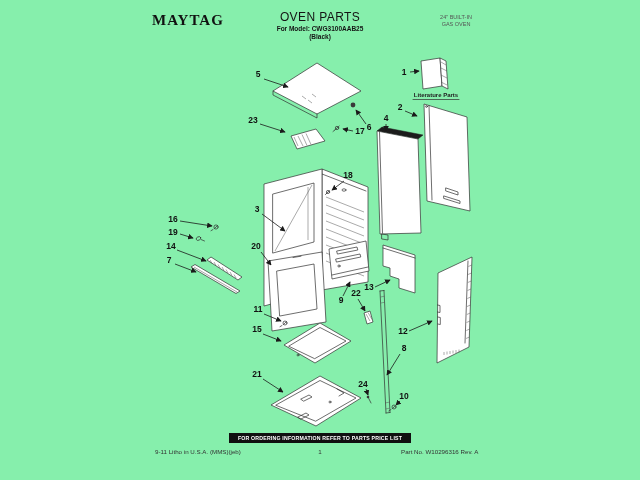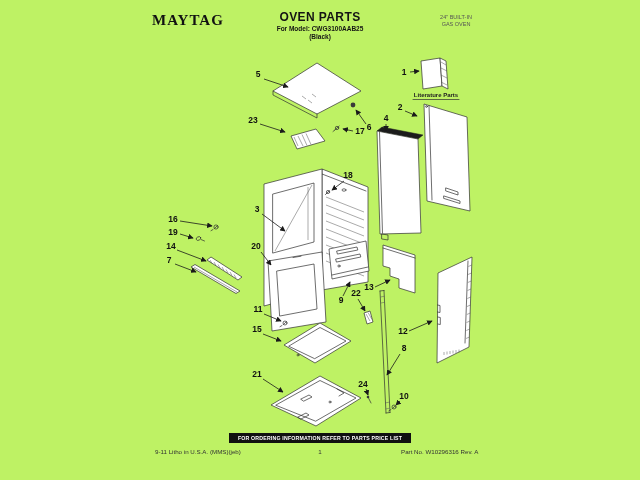--- a/index.html
+++ b/index.html
@@ -1,22 +1,22 @@
 <!DOCTYPE html>
 <html><head>
 <meta charset="utf-8">
 <style>
   html,body{margin:0;padding:0;background:#e8e8e8;}
-  #page{position:relative;width:640px;height:480px;background:#bef264;overflow:hidden;
+  #page{position:relative;width:640px;height:480px;background:#86efac;overflow:hidden;
         font-family:"Liberation Sans",sans-serif;color:#141414;}
   .abs{position:absolute;}
   #brand{left:152px;top:12px;font-family:"Liberation Serif",serif;font-weight:bold;
          font-size:15px;letter-spacing:1px;color:#111;}
   #title-block{left:0;top:10px;width:640px;text-align:center;}
-  #main-title{font-size:12px;font-weight:bold;letter-spacing:.4px;}
+  #main-title{font-size:12px;font-weight:normal;letter-spacing:.4px;}
   #model-line{font-size:6.5px;font-weight:bold;margin-top:1px;}
   #finish-line{font-size:6.5px;font-weight:bold;margin-top:1px;}
   #type-block{left:424px;top:14px;width:64px;text-align:center;font-size:5.5px;
               color:#555;line-height:7px;}
   #diagram-svg{left:0;top:0;}
   .s{stroke:#2f2f2f;stroke-width:.7;fill:none;stroke-linejoin:round;stroke-linecap:round;}
   .sf{stroke:#2f2f2f;stroke-width:.7;fill:#ffffff;stroke-linejoin:round;}
   .thin{stroke:#555;stroke-width:.5;fill:none;}
   .dkfill{fill:#1c1c1c;stroke:#1c1c1c;stroke-width:.5;}
   .solid{fill:#3a3a3a;stroke:none;}

